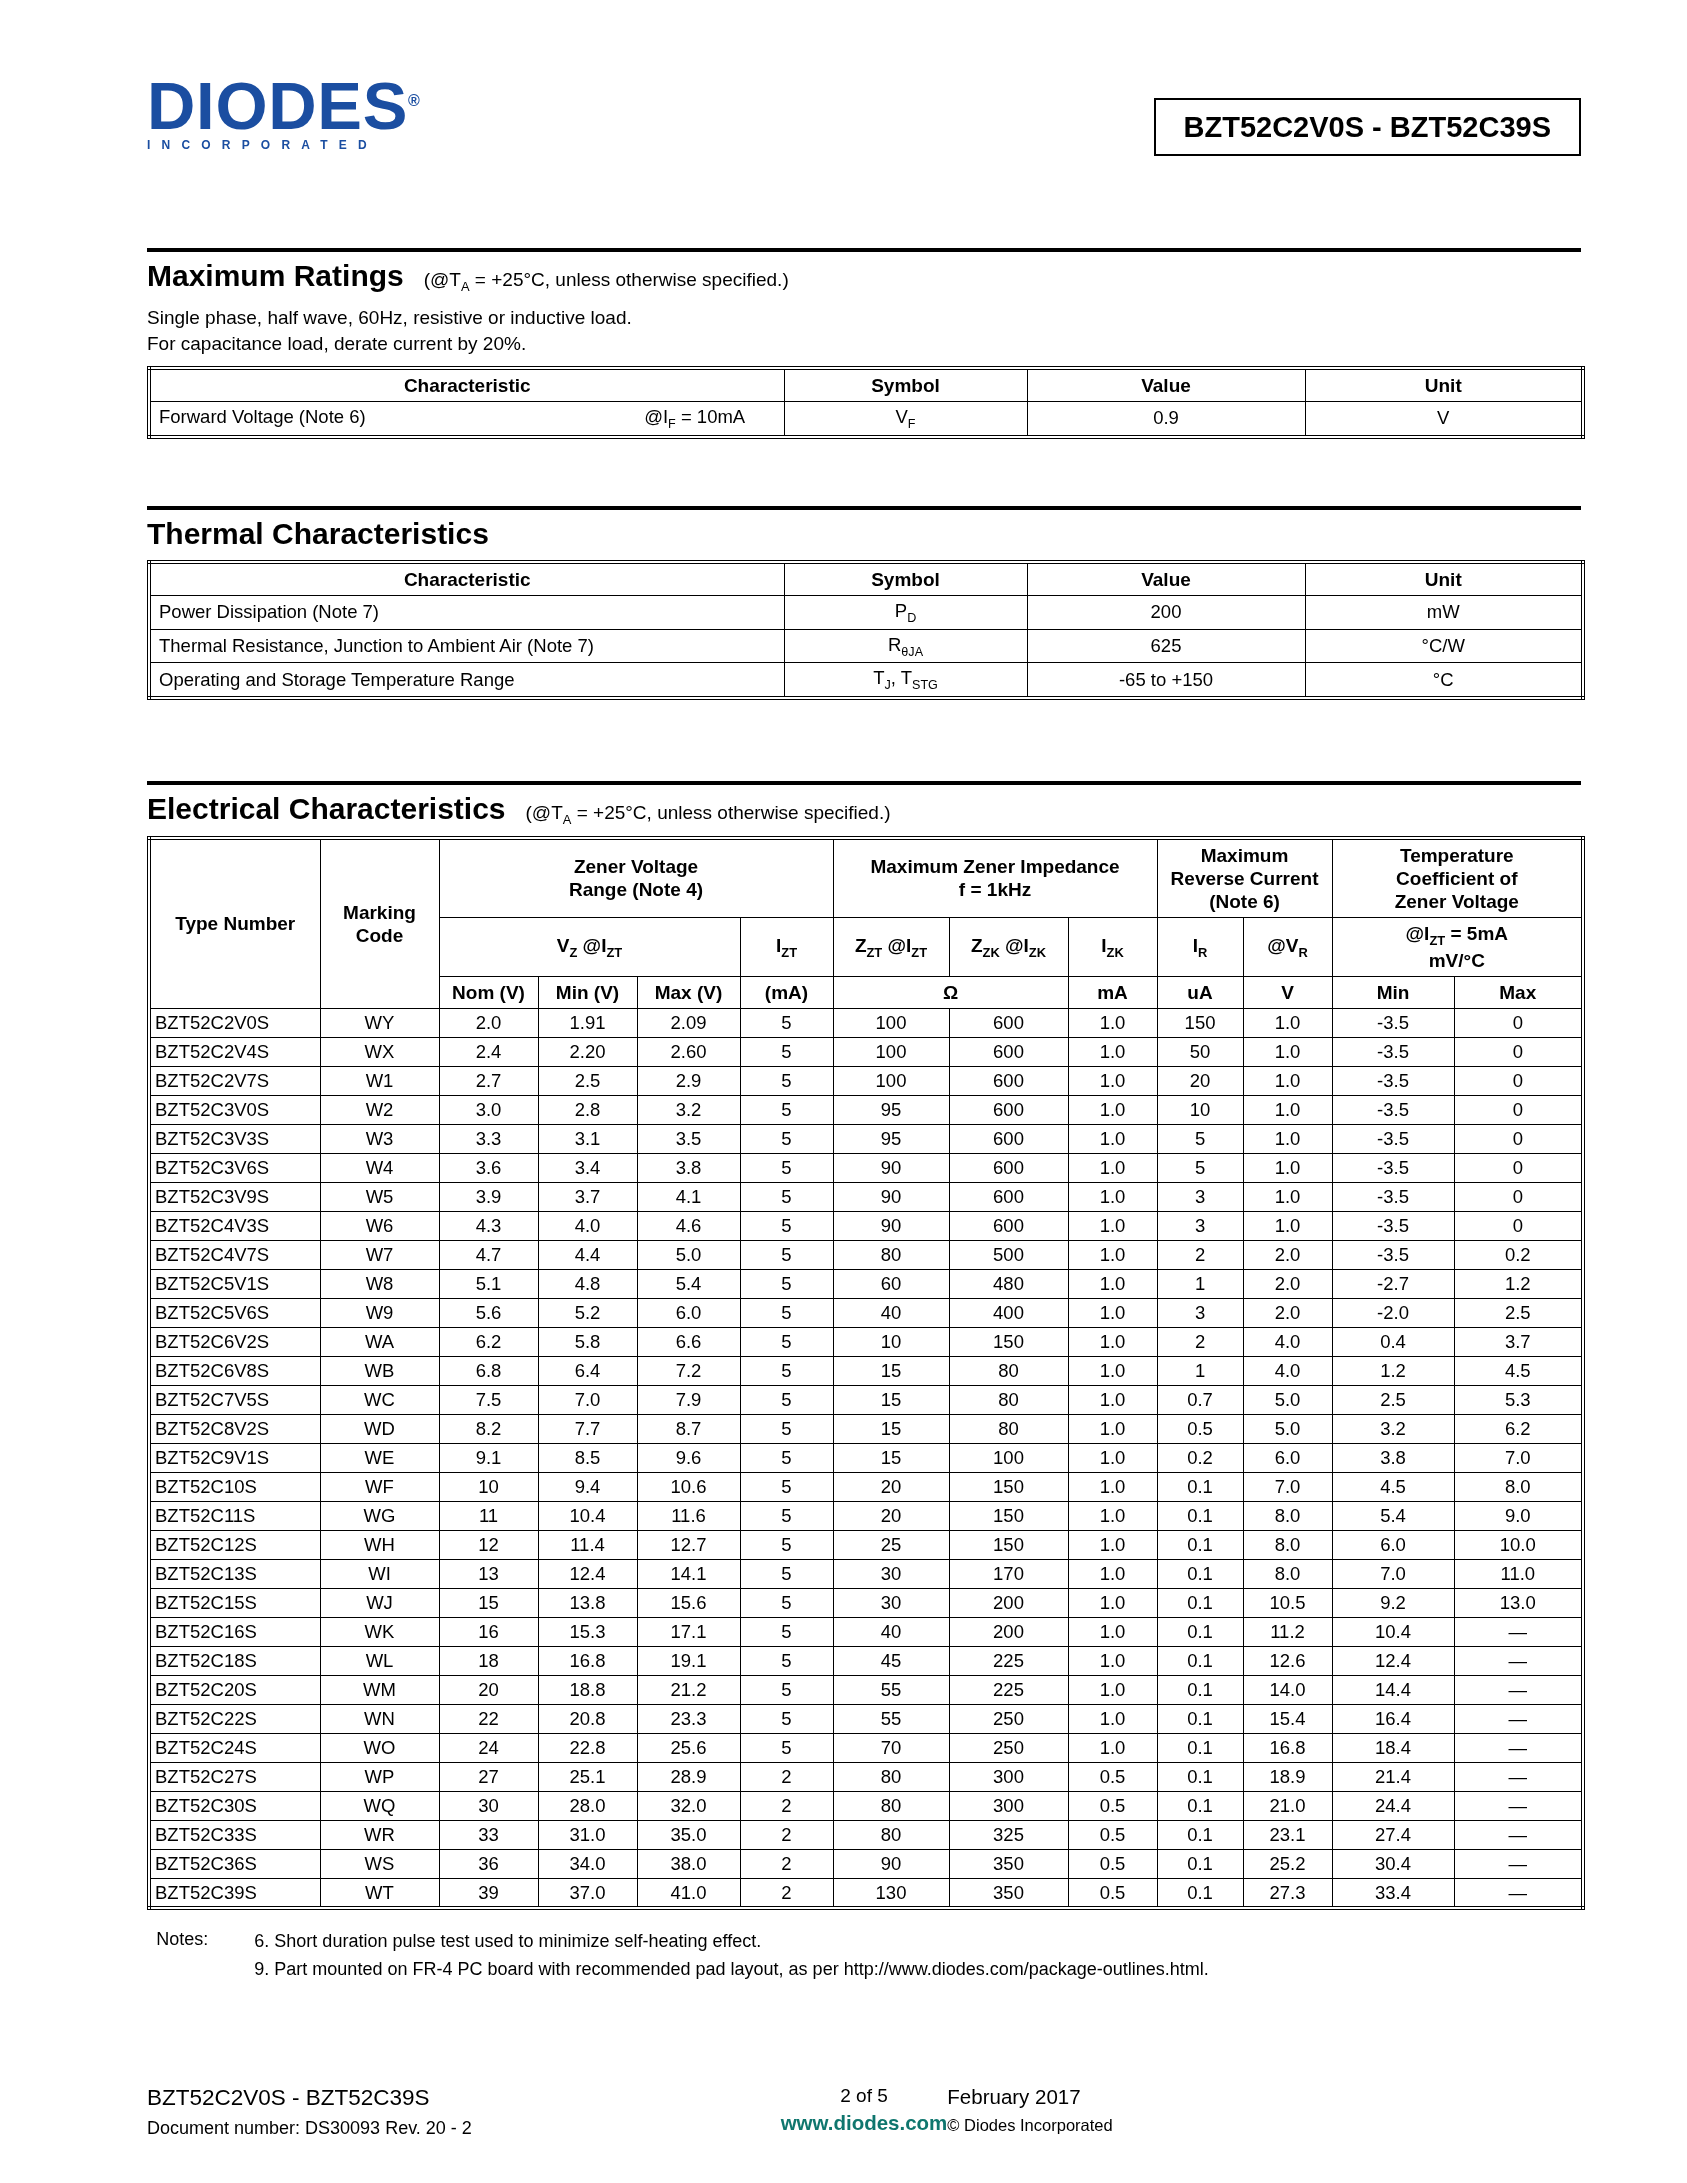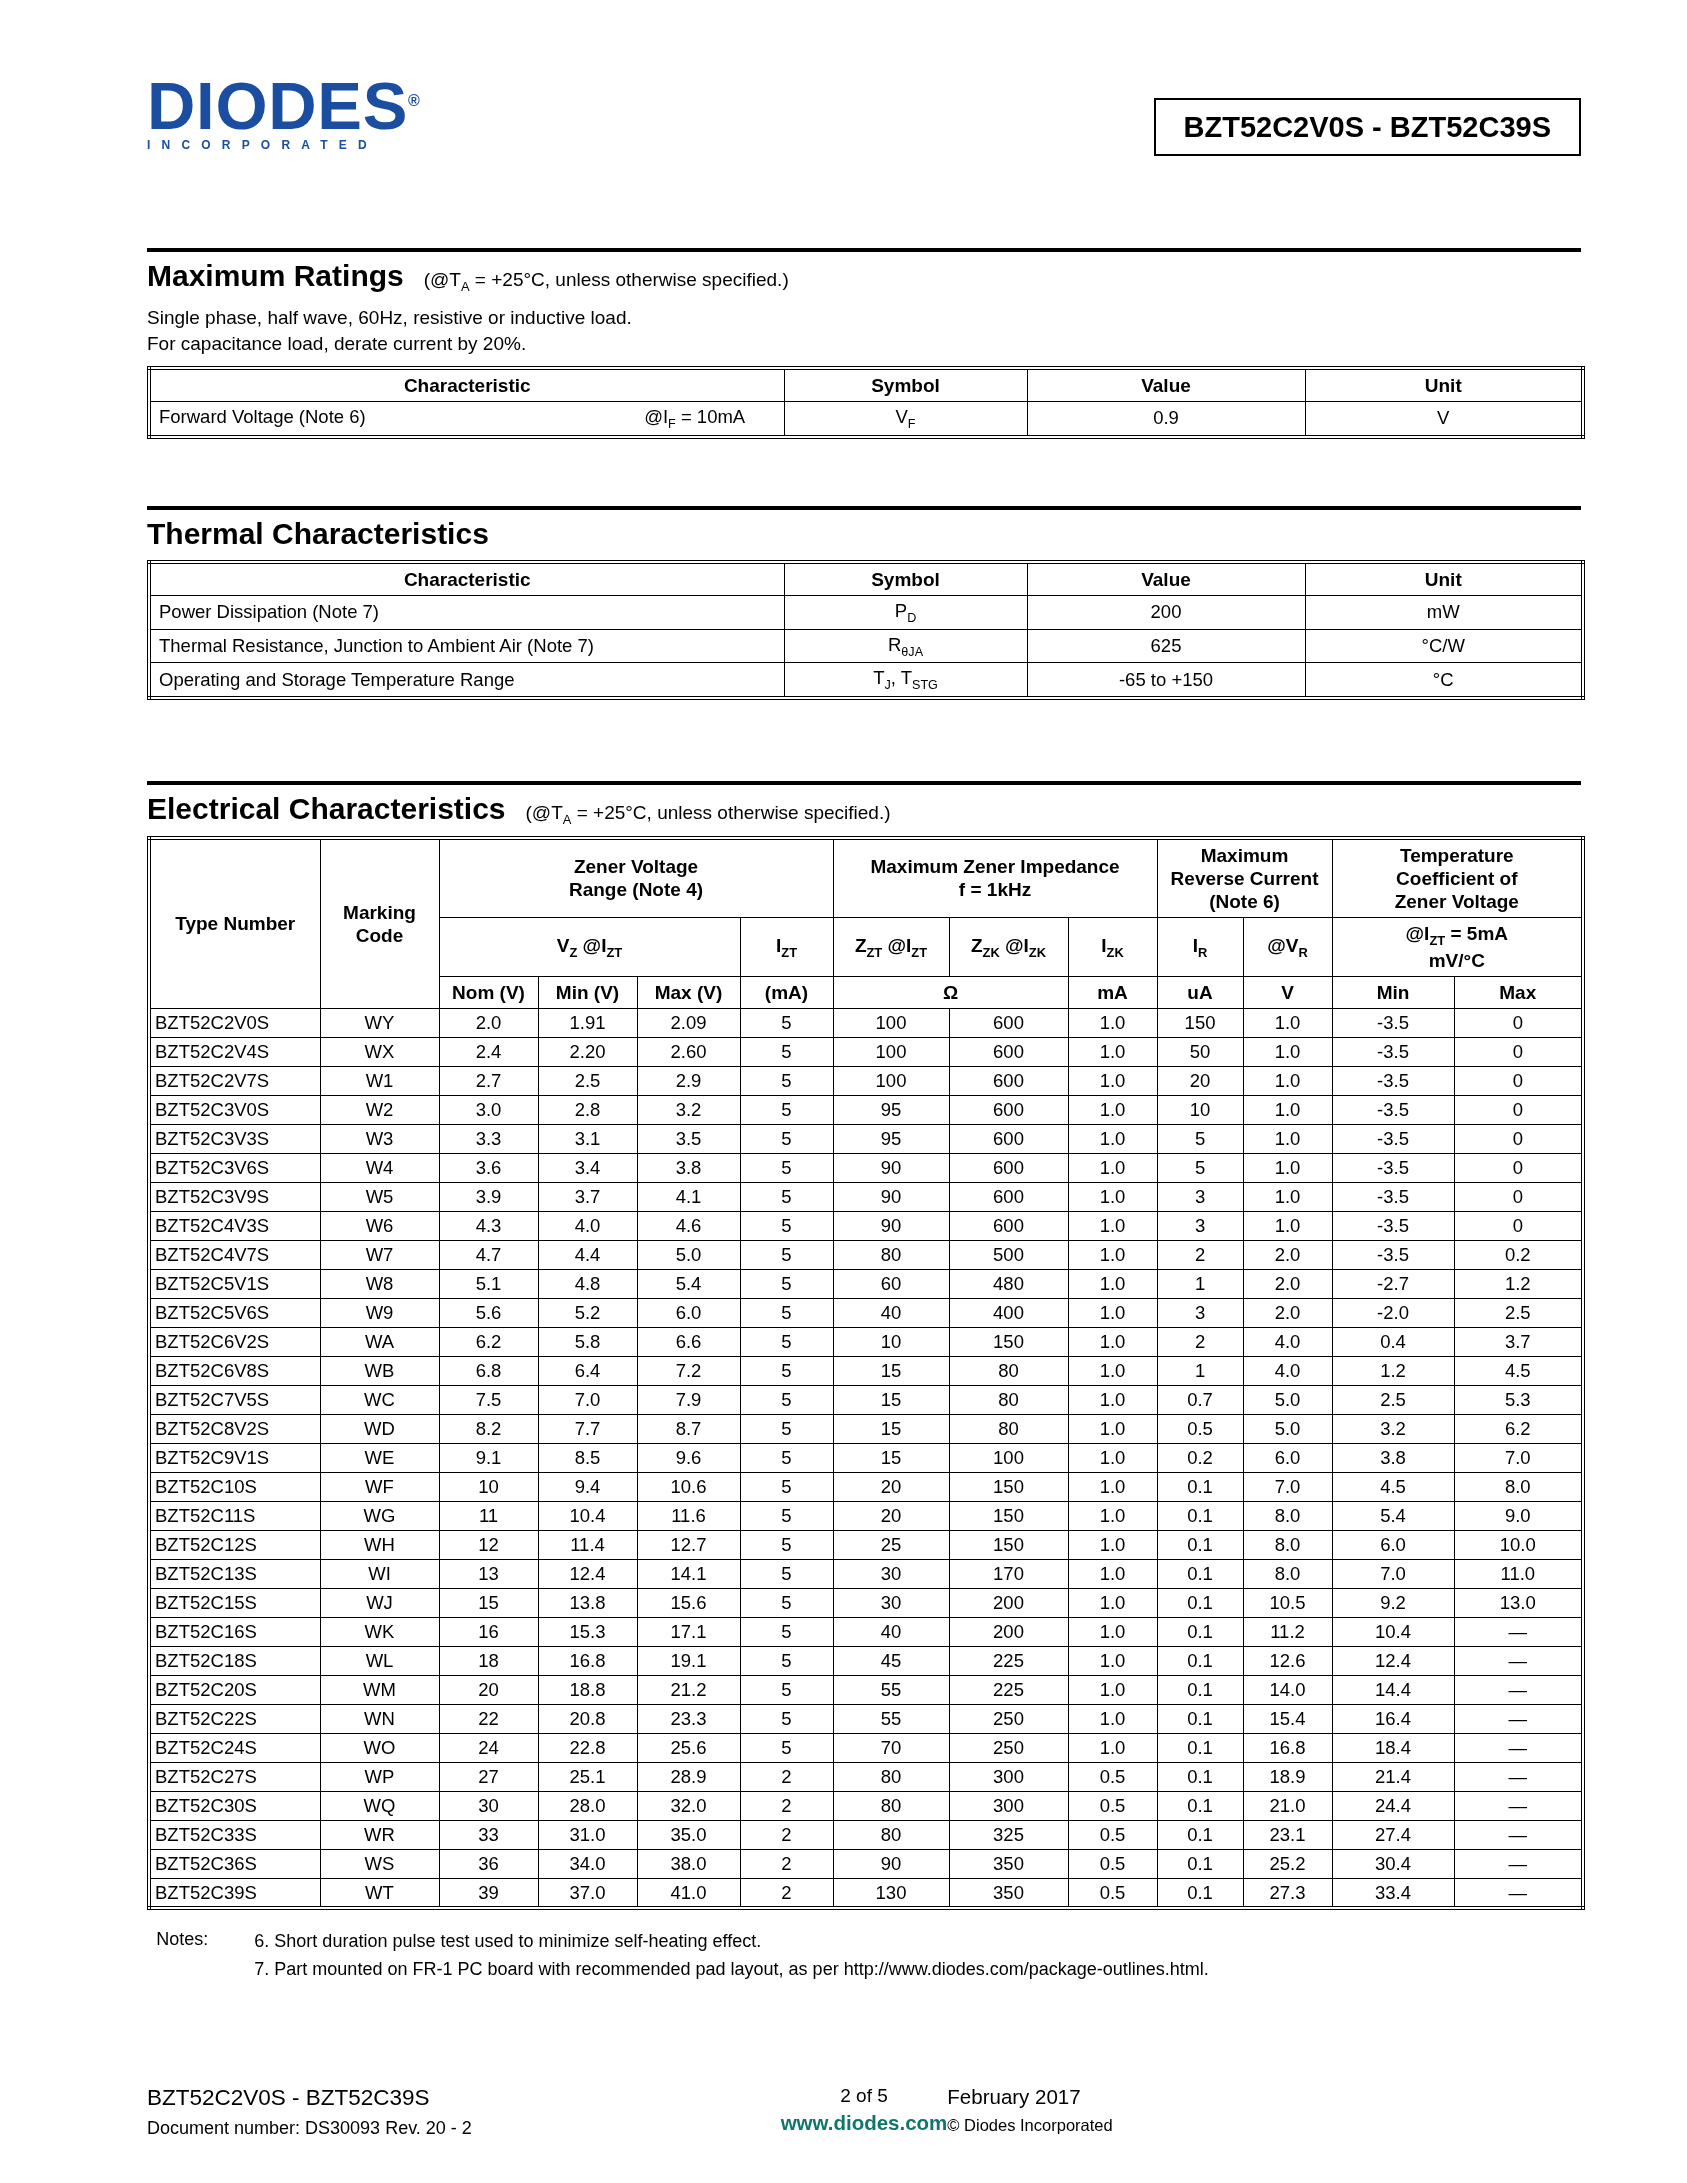--- a/index.html
+++ b/index.html
@@ -666,21 +666,21 @@
             <td>33.4</td>
             <td>—</td>
           </tr>
         </tbody>
     </table>
 
     <div class="notes">
       <div>Notes:</div>
       <div class="notes-items">
         <div>6. Short duration pulse test used to minimize self-heating effect.</div>
-        <div>7. Part mounted on FR-1 PC board with recommended pad layout, as per http://www.diodes.com/package-outlines.html.</div>
+        <div>9. Part mounted on FR-4 PC board with recommended pad layout, as per http://www.diodes.com/package-outlines.html.</div>
       </div>
     </div>
   </div>
 
   <div class="footer">
     <div class="footer-left">
       <div class="f-part">BZT52C2V0S - BZT52C39S</div>
       <div class="f-doc">Document number: DS30093 Rev. 20 - 2</div>
     </div>
     <div class="footer-center">

